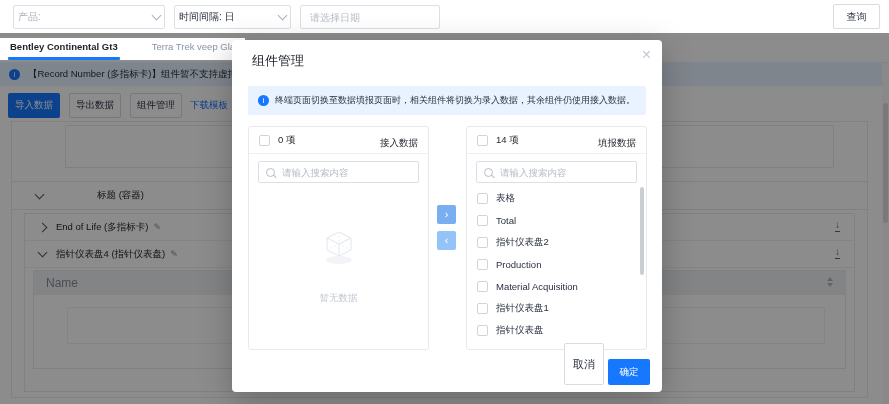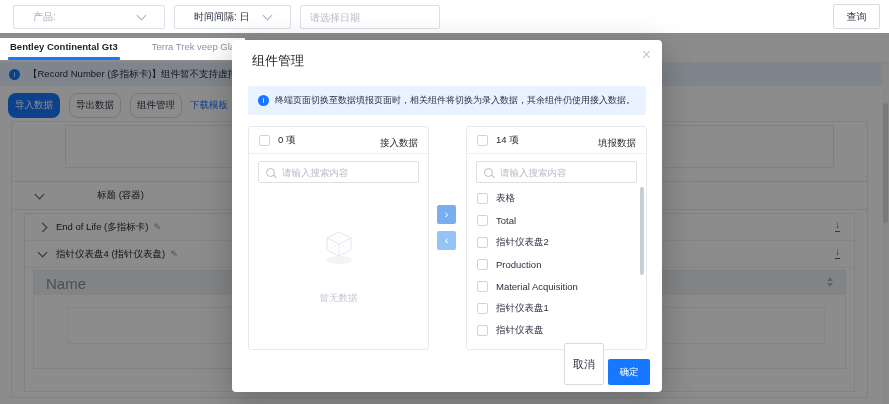--- a/index.html
+++ b/index.html
@@ -4,21 +4,21 @@
 <style>
   html,body{margin:0;padding:0;}
   body{
     width:889px;height:404px;position:relative;overflow:hidden;
     font-family:"Liberation Sans","DejaVu Sans",sans-serif;
     background:#fff;color:#1d2129;
   }
   
   .filter-bar{position:absolute;top:0;left:0;right:0;height:33px;background:#fff;z-index:10;}
   .sel{position:absolute;top:5px;height:24px;border:1px solid #dcdfe6;border-radius:2px;
-       display:flex;align-items:center;padding:0 19px;font-size:10px;background:#fff;box-sizing:border-box;cursor:pointer;}
+       display:flex;align-items:center;padding:0 4px;font-size:10px;background:#fff;box-sizing:border-box;cursor:pointer;}
   .sel-product{left:13px;width:152px;color:#aab1bd;}
   .sel-interval{left:174px;width:117px;color:#2a3040;}
   .chev{margin-left:auto;width:6px;height:6px;border-right:1px solid #a9b0bc;border-bottom:1px solid #a9b0bc;
         transform:rotate(45deg);margin-top:-3px;flex:none;}
   .date-input{position:absolute;left:300px;top:5px;width:140px;height:24px;border:1px solid #dcdfe6;border-radius:2px;
         font-size:10px;padding:0 9px;box-sizing:border-box;color:#2a3040;outline:none;font-family:inherit;}
   .date-input::placeholder{color:#b6bcc8;}
   .query-btn{position:absolute;right:9px;top:4px;width:47px;height:25px;border:1px solid #d8dbe0;background:#fff;
         font-size:10px;color:#303642;border-radius:2px;font-family:inherit;cursor:pointer;}
   
@@ -27,42 +27,42 @@
   .tab{font-size:9.5px;color:#8a93a6;line-height:18px;position:relative;white-space:nowrap;cursor:pointer;}
   .tab.active{color:#1d2129;font-weight:bold;}
   .tab.active .tab-underline{position:absolute;left:-2px;right:-2px;bottom:0;height:3px;background:#1677ff;border-radius:1px;}
   
   .page-content{position:absolute;top:33px;left:0;right:0;bottom:0;background:#fff;}
   .notice{position:absolute;top:29px;left:0;right:0;height:24px;background:#e7f3ff;display:flex;align-items:center;
         padding-left:9px;font-size:9.5px;color:#2a3040;}
   .info-i{width:11px;height:11px;border-radius:50%;background:#1677ff;color:#fff;font-size:8px;line-height:11px;
         text-align:center;margin-right:8px;flex:none;}
   .toolbar{position:absolute;top:57px;left:0;right:0;height:32px;}
-  .tb-btn{position:absolute;top:3px;height:25px;font-size:9.5px;border-radius:8px;font-family:Liberation Serif, serif;cursor:pointer;box-sizing:border-box;}
+  .tb-btn{position:absolute;top:3px;height:25px;font-size:9.5px;border-radius:2px;font-family:Liberation Serif, serif;cursor:pointer;box-sizing:border-box;}
   .tb-primary{left:8px;width:52px;background:#1677ff;color:#fff;border:none;}
   .tb-export{left:69px;width:52px;background:#fff;color:#2a3040;border:1px solid #d8dbe0;}
   .tb-manage{left:130px;width:52px;background:#fff;color:#2a3040;border:1px solid #d8dbe0;}
   .tb-link{position:absolute;left:190px;top:9px;font-size:9.5px;color:#1677ff;cursor:pointer;white-space:nowrap;}
   .ws-card{position:absolute;left:11px;right:21px;top:88px;bottom:6px;border:1px solid #ececec;background:#fff;}
   .frag-box{position:absolute;left:53px;right:33px;top:3px;height:41px;border:1px solid #e9e9e9;}
   .divider1{position:absolute;left:0;right:0;top:59px;border-top:1px solid #e9e9e9;}
   .sec-row{position:absolute;left:0;right:0;top:60px;height:28px;display:flex;align-items:center;padding-left:24px;
         font-size:9.5px;color:#1d2129;border-bottom:1px solid #e9e9e9;box-sizing:border-box;cursor:pointer;gap:44px;}
   .sec-chev{width:6px;height:6px;border-right:1px solid #4e5969;border-bottom:1px solid #4e5969;
         transform:rotate(45deg);margin-right:10px;margin-top:-3px;flex:none;}
   .sec-chev.right{transform:rotate(-45deg);margin-top:0;}
   .ws-inner{position:absolute;left:12px;right:12px;top:91px;bottom:5px;border:1px solid #ececec;background:#fff;}
   .coll-row{position:relative;height:26px;display:flex;align-items:center;padding-left:14px;font-size:9.5px;color:#1d2129;
         border-bottom:1px solid #f0f0f0;cursor:pointer;}
   .edit-ic{margin-left:5px;font-size:9px;color:#8a919f;}
   .dl-ic{position:absolute;right:14px;top:6px;font-size:10px;line-height:10px;color:#5f6672;border-bottom:1px solid #5f6672;
         padding-bottom:1px;cursor:pointer;}
   .ws-table{position:absolute;left:8px;right:8px;top:56px;bottom:22px;border:1px solid #ececec;}
   .ws-thead{position:relative;height:24px;background:#eef0f4;display:flex;align-items:center;padding:0 12px;
-        font-size:15px;color:#878e99;}
+        font-size:12px;color:#878e99;}
   .sorter{position:absolute;right:12px;top:6px;display:flex;flex-direction:column;gap:2px;cursor:pointer;}
   .sorter i{display:block;width:0;height:0;border-left:3px solid transparent;border-right:3px solid transparent;}
   .sorter .up{border-bottom:4px solid #b0b6bf;}
   .sorter .dn{border-top:4px solid #b0b6bf;}
   .ws-tbody-box{position:absolute;left:33px;right:20px;top:36px;bottom:24px;border:1px solid #f0f0f0;}
   .pg-scroll{position:absolute;right:0;top:30px;bottom:0;width:7px;background:#fafafa;}
   .pg-thumb{position:absolute;right:1px;top:40px;height:120px;width:5px;background:#dcdcdc;border-radius:3px;cursor:pointer;}
   
   .mask{position:absolute;left:0;top:33px;right:0;bottom:0;background:rgba(0,0,0,0.45);z-index:50;}
   

